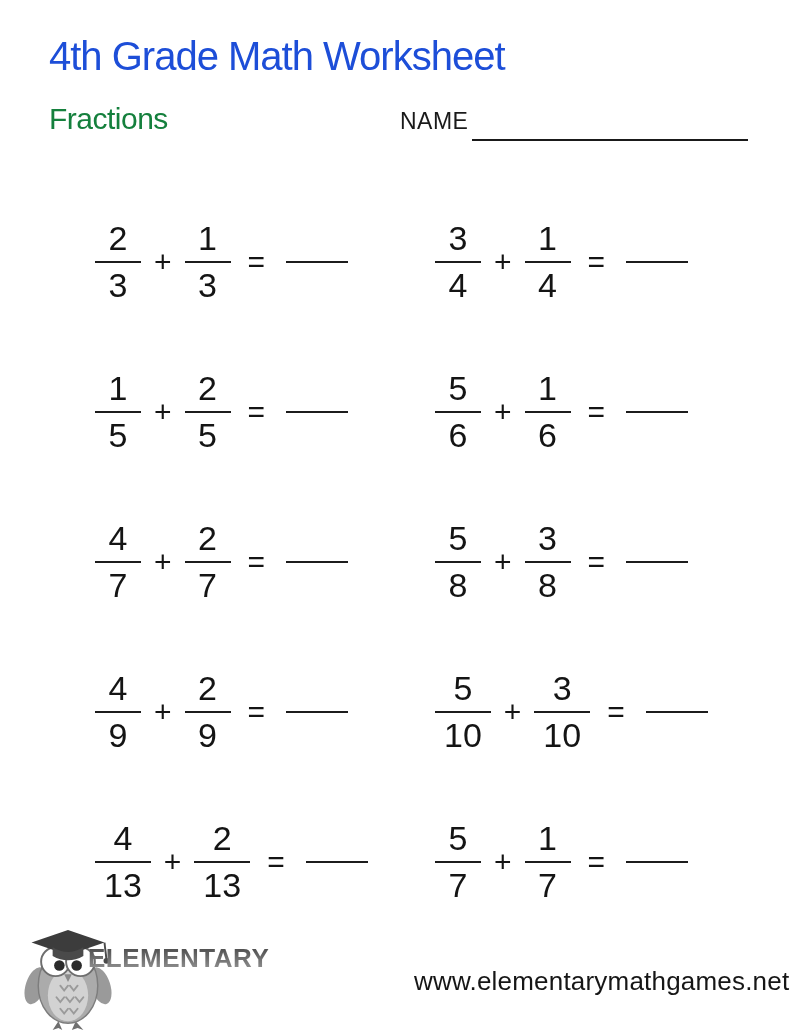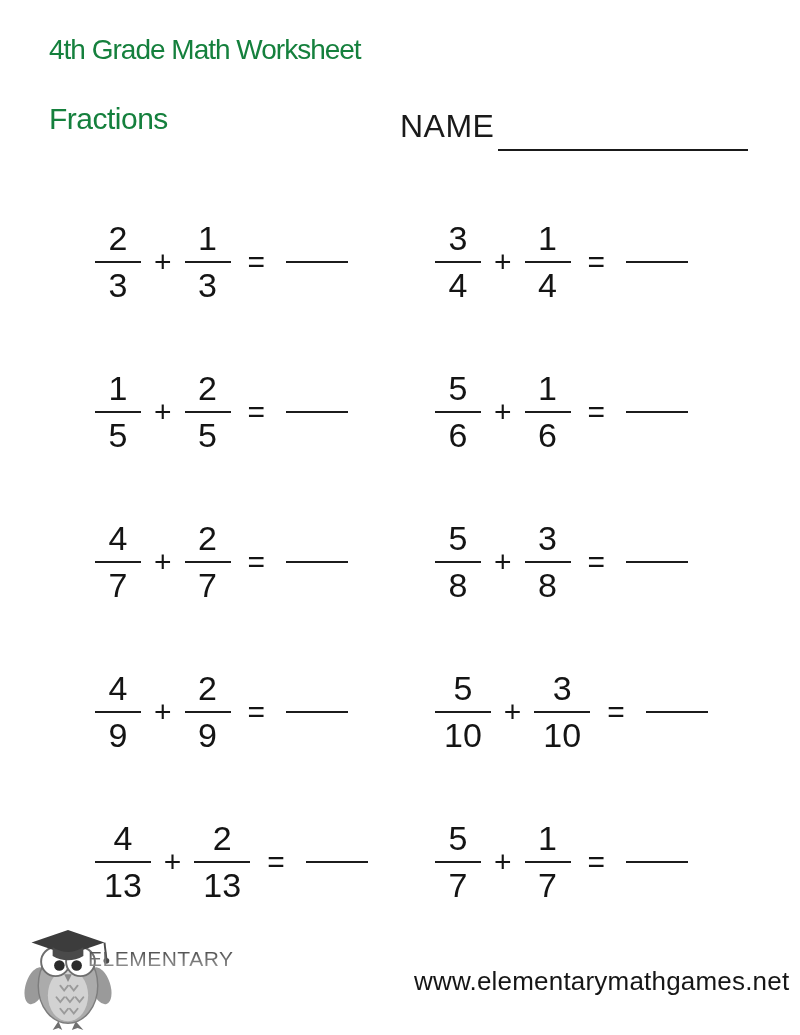--- a/index.html
+++ b/index.html
@@ -8,31 +8,31 @@
     width: 800px; height: 1035px;
     position: relative; overflow: hidden;
     font-family: "Liberation Sans", sans-serif;
     color: #141414;
   }
   .page { position: absolute; inset: 0; }
 
   
   .title {
     position: absolute; left: 49px; top: 34px;
-    font-size: 28px; letter-spacing: -1px; color: #15803d;
+    font-size: 40px; letter-spacing: -1px; color: #1d4ed8;
   }
   .topic {
     position: absolute; left: 49px; top: 102px;
     font-size: 30px; letter-spacing: -0.5px; color: #15803d;
   }
   .name-row {
     position: absolute; left: 400px; top: 108px; width: 348px;
     display: flex; align-items: flex-end;
   }
-  .name-label { font-size: 32px; letter-spacing: 0.5px; margin-bottom: 8px; color: #1a1a1a; }
+  .name-label { font-size: 23px; letter-spacing: 0.5px; margin-bottom: 8px; color: #1a1a1a; }
   .name-line { flex: 1; height: 0; border-bottom: 2px solid #1a1a1a; margin-left: 4px; margin-bottom: 2px; }
 
   
   .problems {
     position: absolute; left: 95px; top: 187px; width: 660px;
     display: grid; grid-template-columns: 340px auto;
   }
   .problem {
     height: 150px;
     display: flex; align-items: center;
@@ -49,22 +49,22 @@
   .eq { font-size: 30px; margin: 0 15px 0 17px; }
   .blank {
     width: 62px; height: 0; border-top: 2.5px solid #1c1c1c;
     align-self: center; margin-left: 6px;
   }
 
   
   .owl { position: absolute; left: 20px; top: 926px; width: 96px; height: 106px; }
   .logo-text {
     position: absolute; left: 88px; top: 942px; width: 190px;
-    font-weight: normal; color: #5a5a5a; line-height: 33px;
-    font-size: 21px; letter-spacing: 0.5px; white-space: nowrap;
+    font-weight: bold; color: #5a5a5a; line-height: 33px;
+    font-size: 26px; letter-spacing: 0.5px; white-space: nowrap;
   }
   @supports (-webkit-background-clip: text) {
     .logo-text span {
       background: linear-gradient(#3f3f3f, #9c9c9c);
       -webkit-background-clip: text; background-clip: text;
       -webkit-text-fill-color: transparent;
     }
   }
   .website {
     position: absolute; left: 414px; top: 966px;

